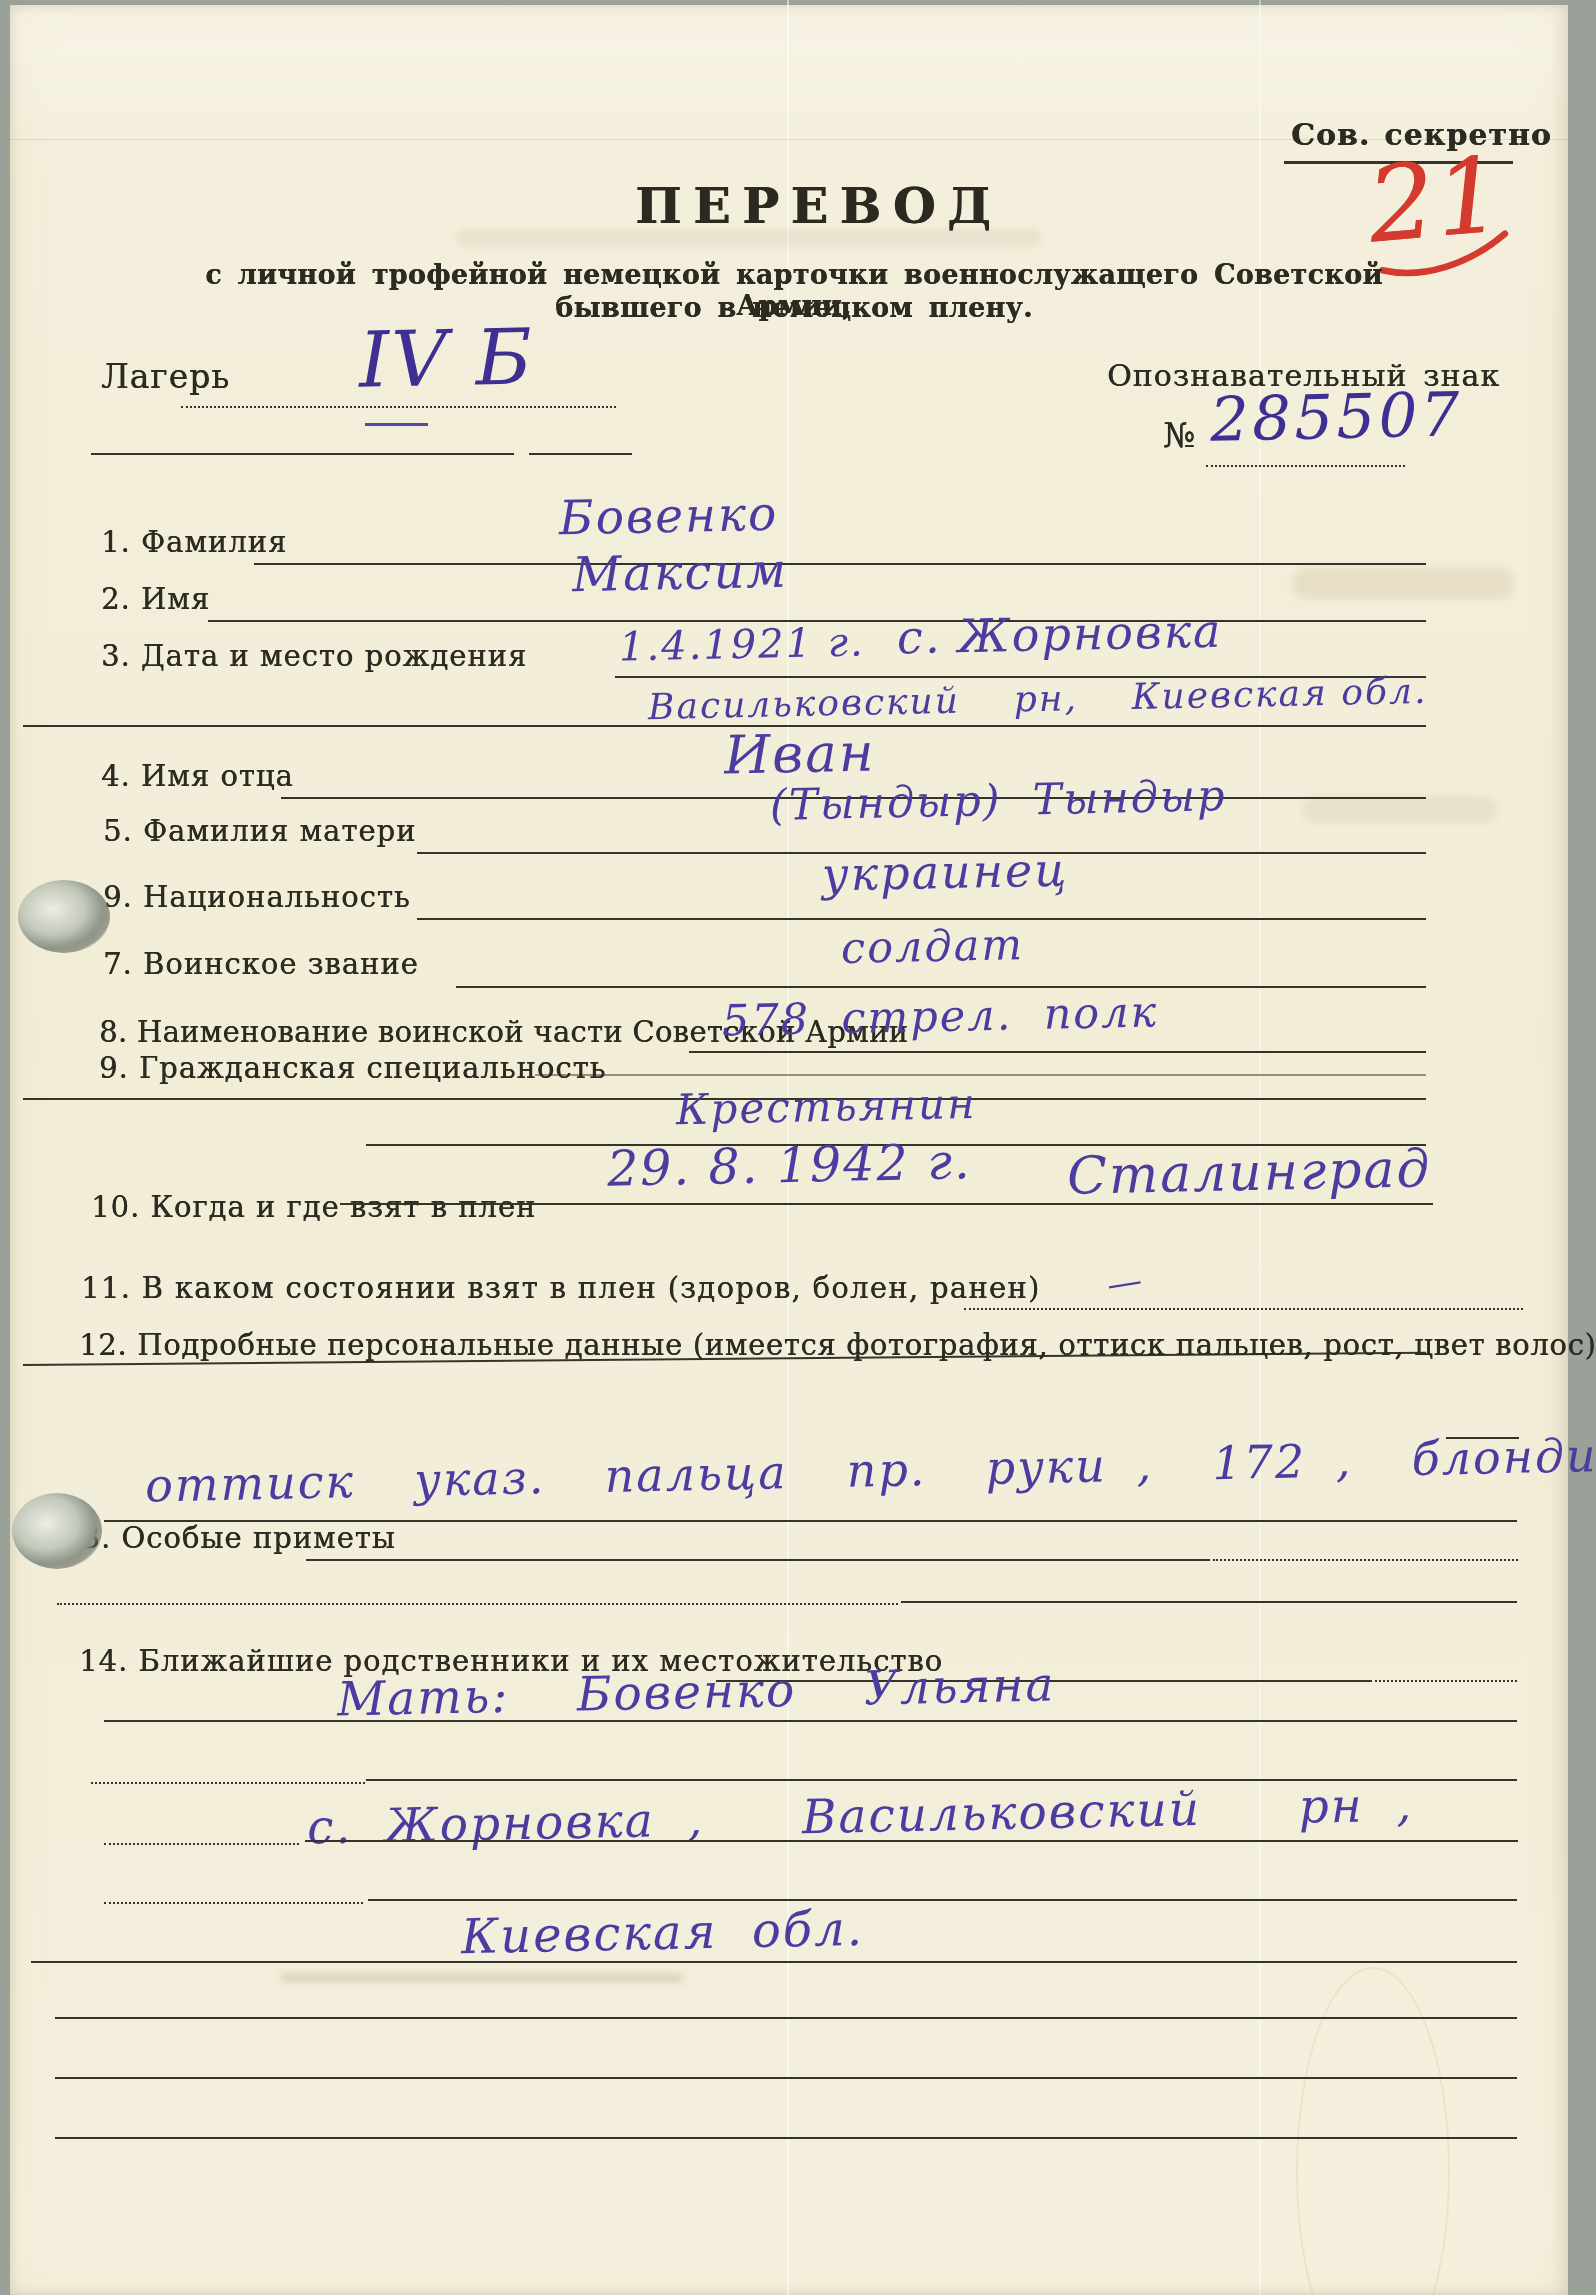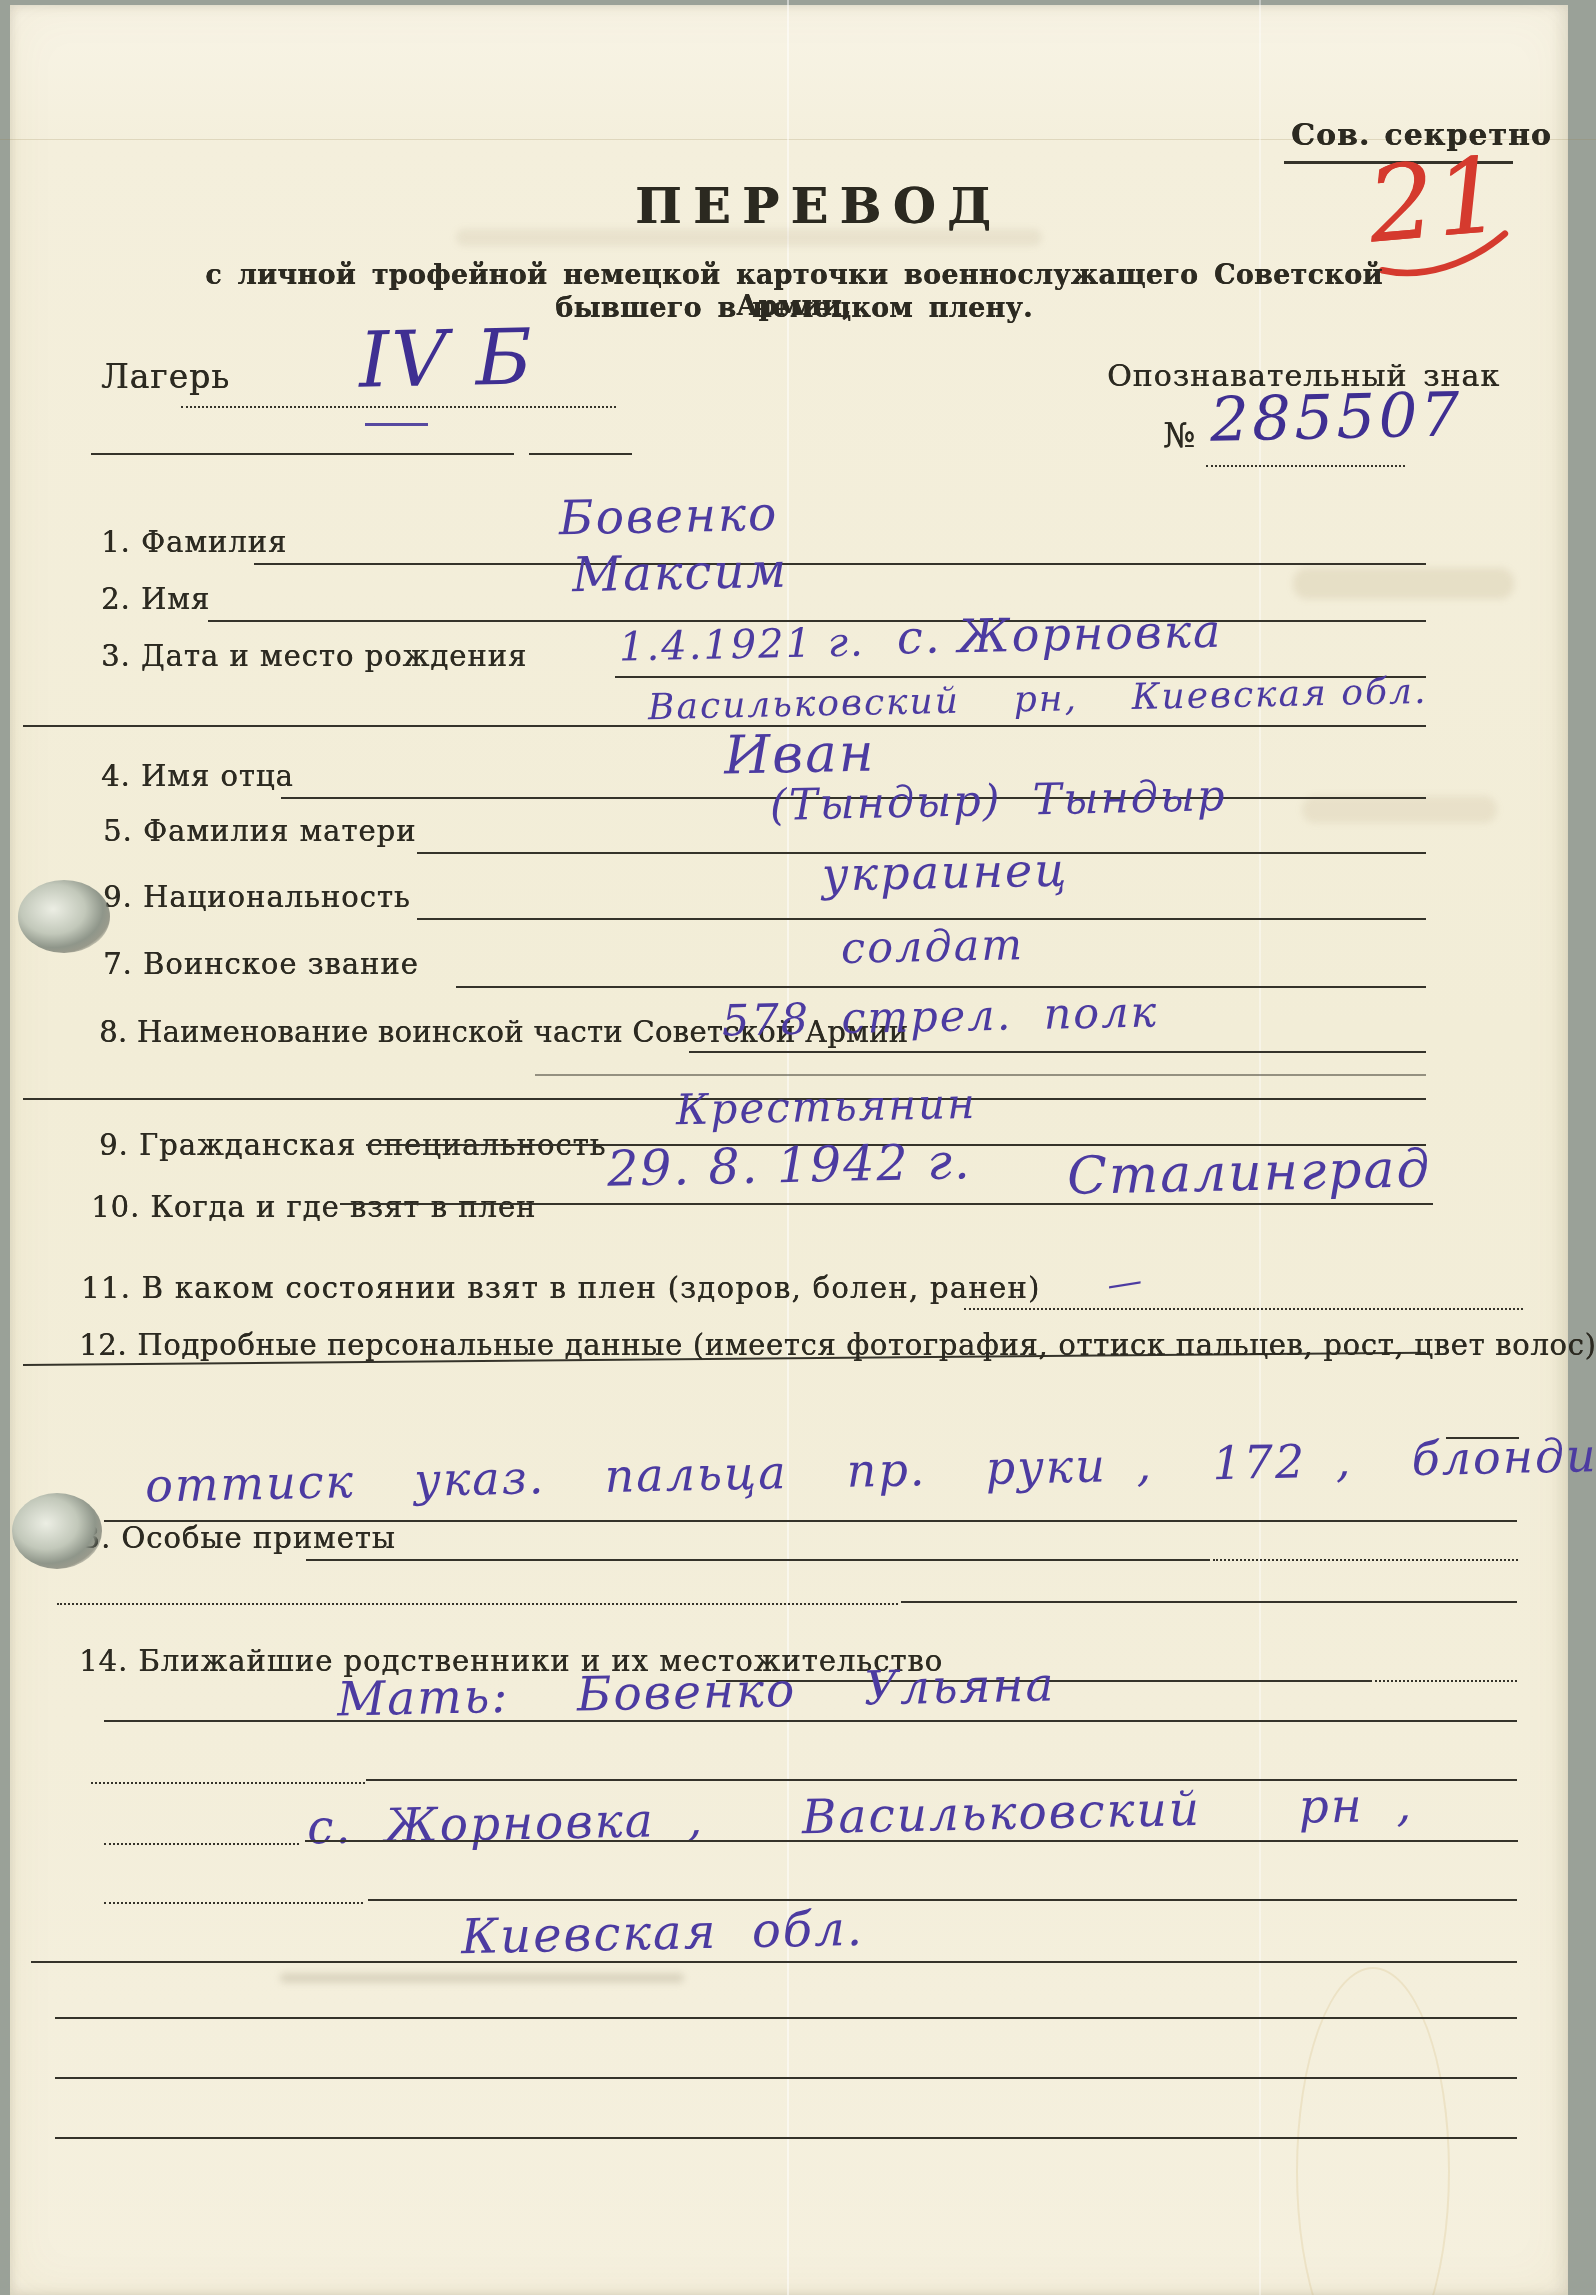--- a/index.html
+++ b/index.html
@@ -117,21 +117,21 @@
   <div class="lbl" style="left:103px; top:947px;">7.  Воинское звание</div>
   <div class="line" style="left:456px; top:986px; width:970px;"></div>
   <div class="hw" style="left:841px; top:925px; font-size:43px;">солдат</div>
 
   <div class="lbl" style="left:99px; top:1015px; letter-spacing:0.3px;">8.  Наименование воинской части Советской Армии</div>
   <div class="line" style="left:689px; top:1051px; width:737px;"></div>
   <div class="hw" style="left:722px; top:995px; font-size:43px;">578  стрел.  полк</div>
   <div class="line thin faint" style="left:535px; top:1074px; width:891px;"></div>
   <div class="line" style="left:23px; top:1098px; width:1403px;"></div>
 
-  <div class="lbl" style="left:99px; top:1128px;text-align:right;">9.  Гражданская специальность</div>
+  <div class="lbl" style="left:99px; top:1051px;text-align:right;">9.  Гражданская специальность</div>
   <div class="line" style="left:366px; top:1144px; width:1060px;"></div>
   <div class="hw" style="left:676px; top:1086px; font-size:42px;">Крестьянин</div>
 
   <div class="lbl" style="left:91px; top:1190px;">10.  Когда и где взят в плен</div>
   <div class="line" style="left:340px; top:1203px; width:1093px;"></div>
   <div class="hw" style="left:607px; top:1141px; font-size:49px;">29. 8. 1942 г.</div>
   <div class="hw" style="left:1067px; top:1146px; font-size:52px;">Сталинград</div>
 
   <div class="lbl" style="left:81px; top:1271px; letter-spacing:1.3px;">11.  В каком состоянии взят в плен (здоров, болен, ранен)</div>
   <div class="line dot thin" style="left:964px; top:1308px; width:559px;"></div>

